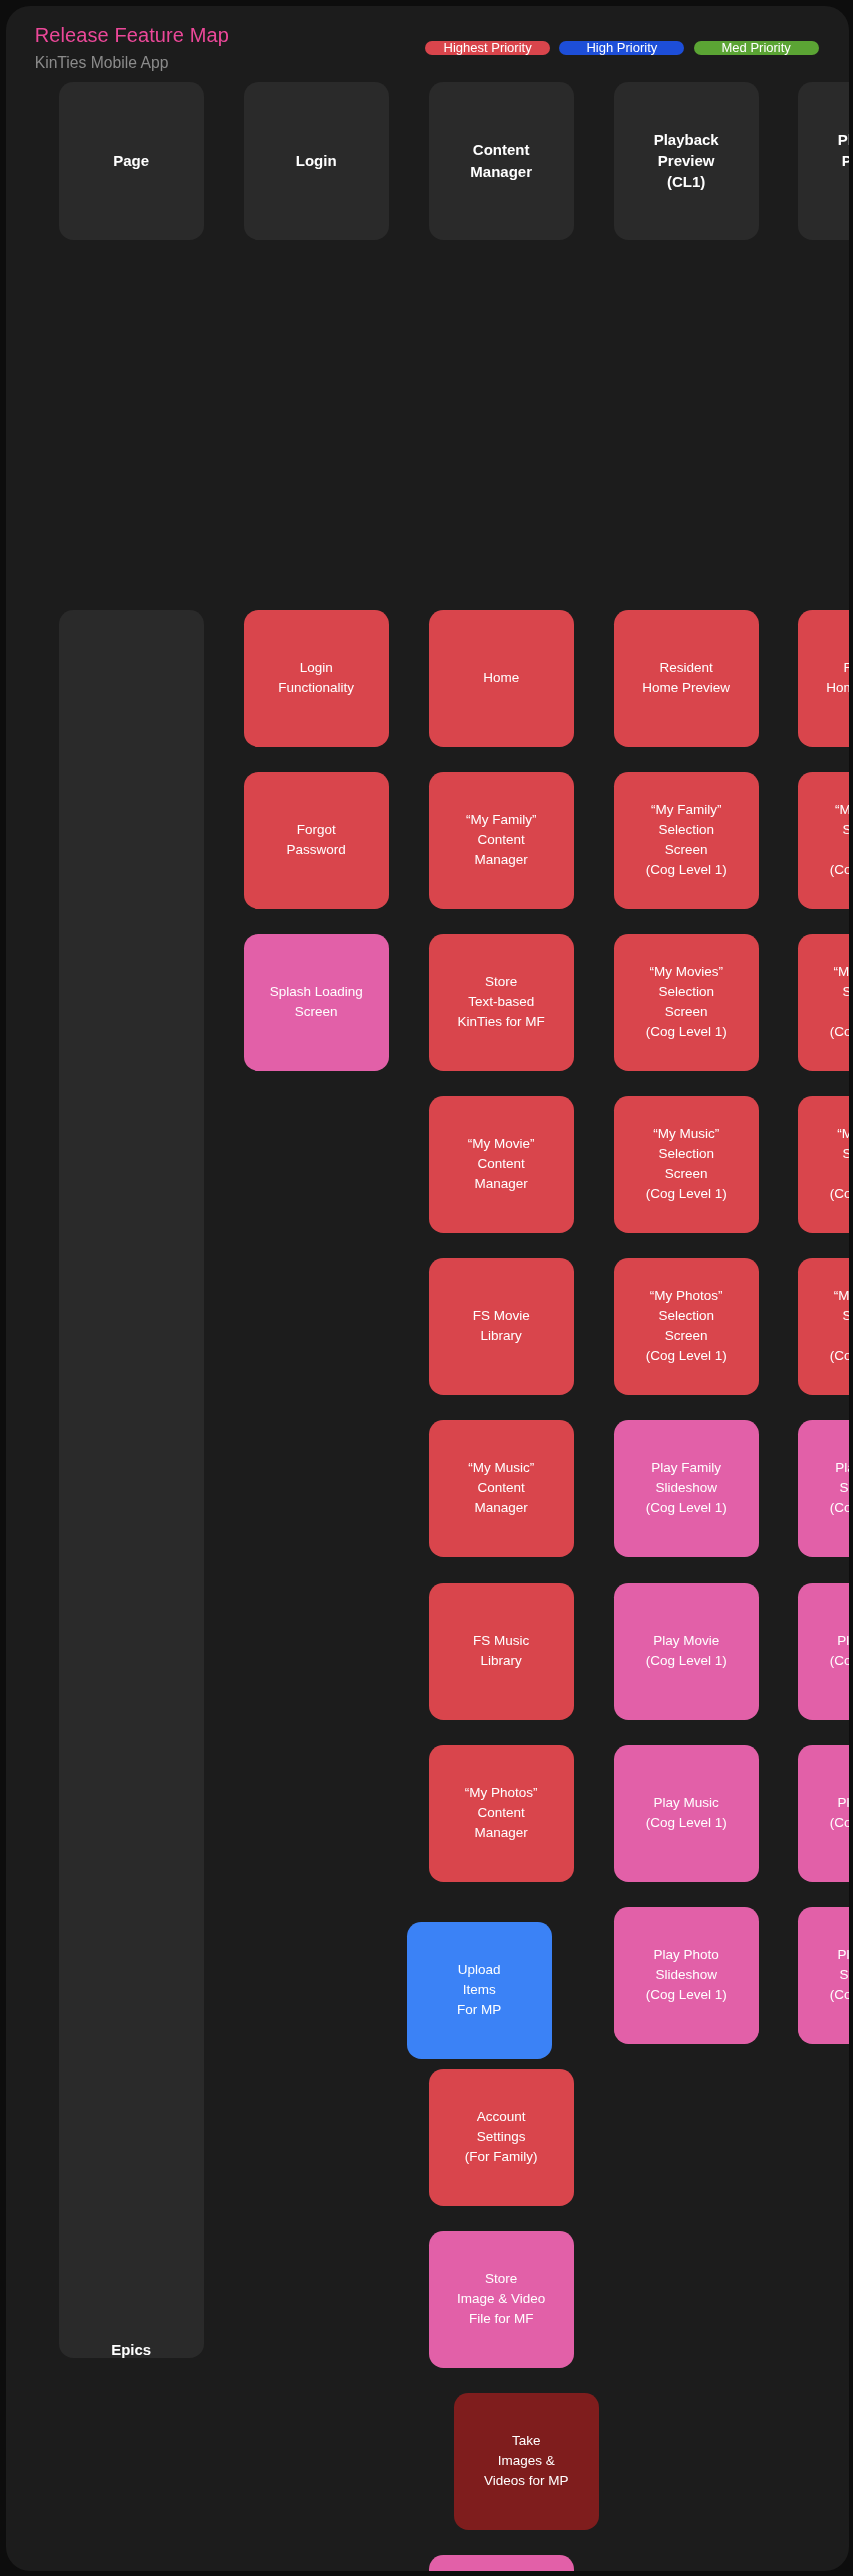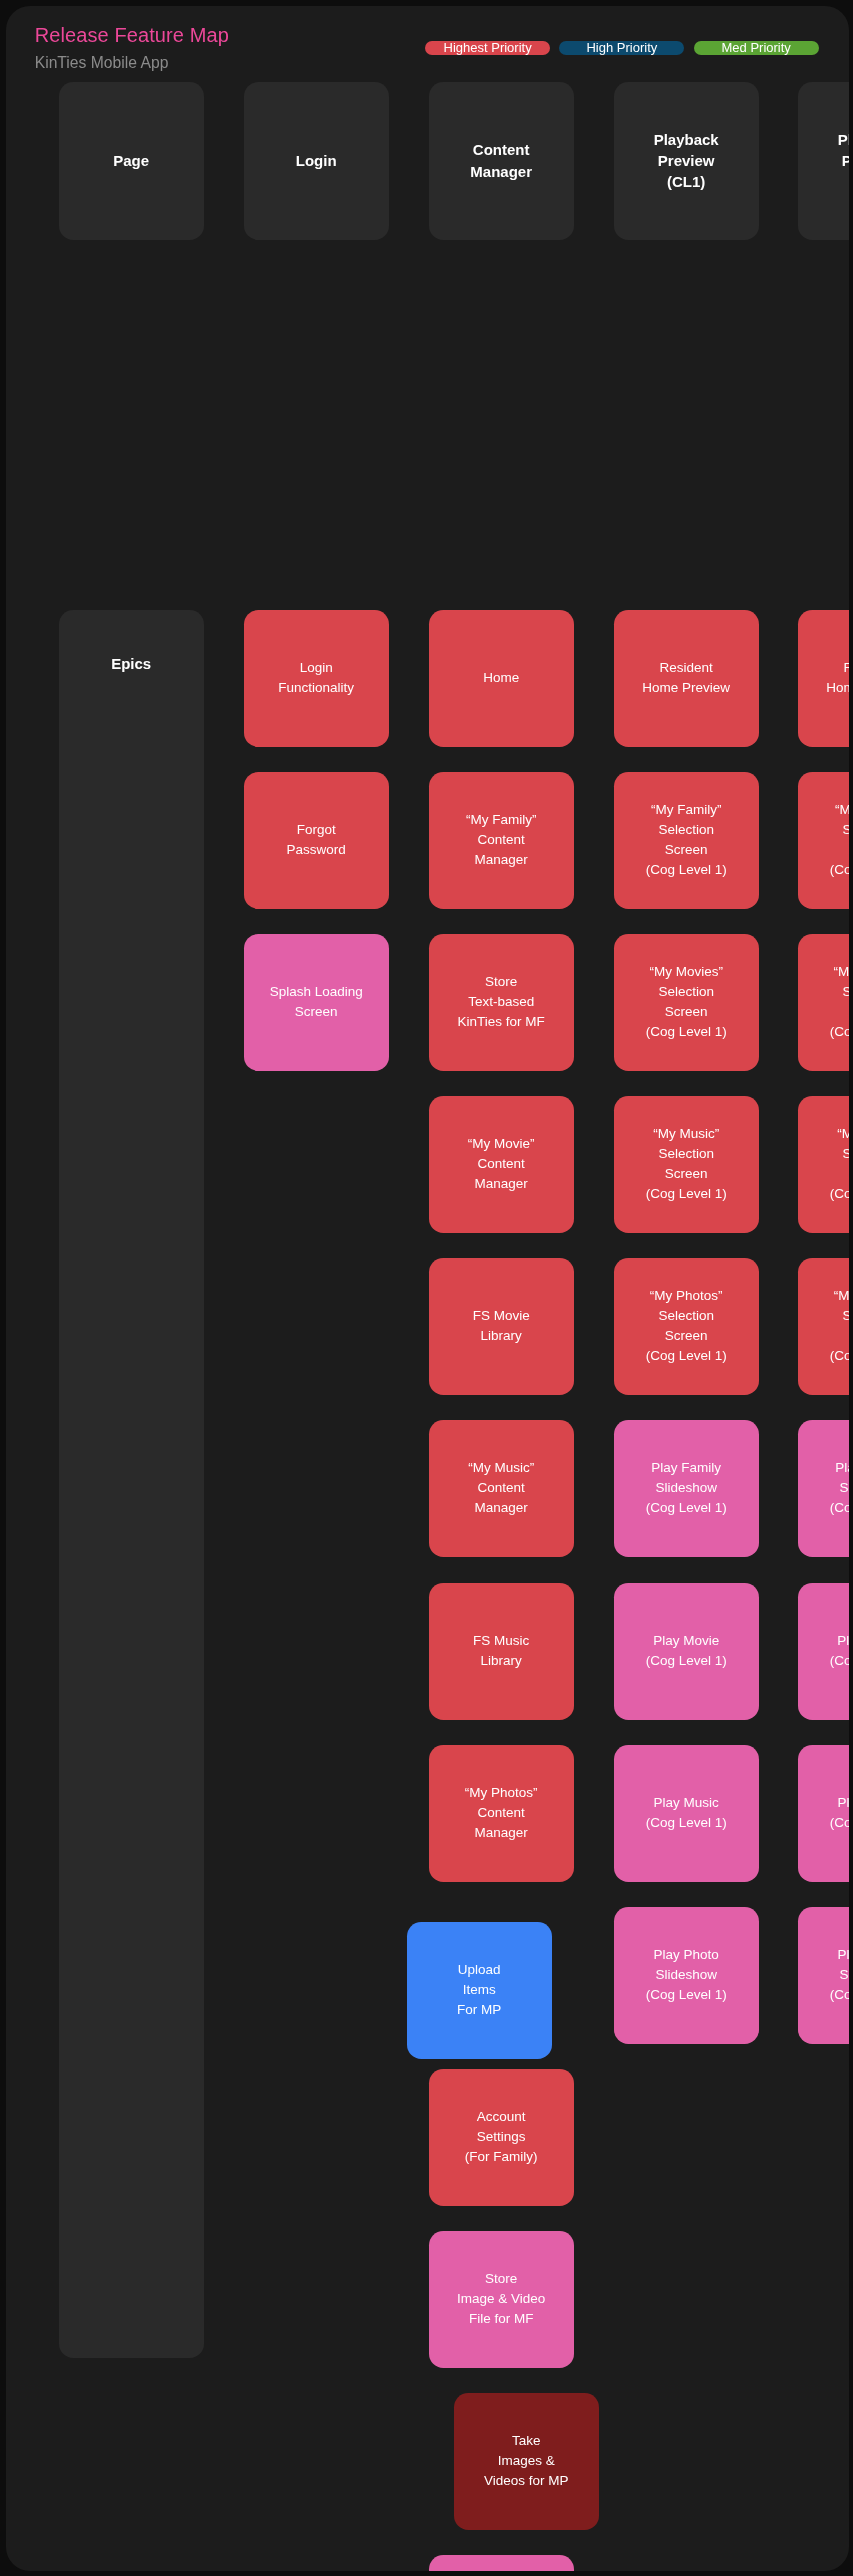--- a/index.html
+++ b/index.html
@@ -87,21 +87,21 @@
     background: #2a2a2a;
     height: 158px;
     font-size: 15px;
     font-weight: 700;
     line-height: 1.42;
   }
   .epicslabel {
     background: #2a2a2a;
     font-size: 15px;
     font-weight: 700;
-    align-items: flex-start;
+    align-items: flex-end;
     padding-top: 45px;
   }
   .card {
     height: 137px;
     font-size: 13.5px;
     font-weight: 400;
     line-height: 1.48;
     padding: 0 7.1px;
   }
   .card span, .hdr span, .epicslabel span { display: block; }
@@ -111,21 +111,21 @@
 
 <div class="board">
 
   <div class="page-header">
     <div class="title">Release Feature Map</div>
     <div class="subtitle">KinTies Mobile App</div>
     <div class="legend" id="legend">
         <div class="pill" style="background: rgb(217, 69, 76);">
           <span>Highest Priority</span>
         </div>
-        <div class="pill" style="background: #0c4a6e; text-align: right;">
+        <div class="pill" style="background: #1d4ed8; text-align: right;">
           <span>High Priority</span>
         </div>
         <div class="pill" style="background: rgb(91, 164, 52);">
           <span>Med Priority</span>
         </div>
       </div>
   </div>
 
   <div class="grid" id="grid">
       <div class="cell hdr" style="left: 53px; top: 76px; background: rgb(42, 42, 42); justify-content: center;">

